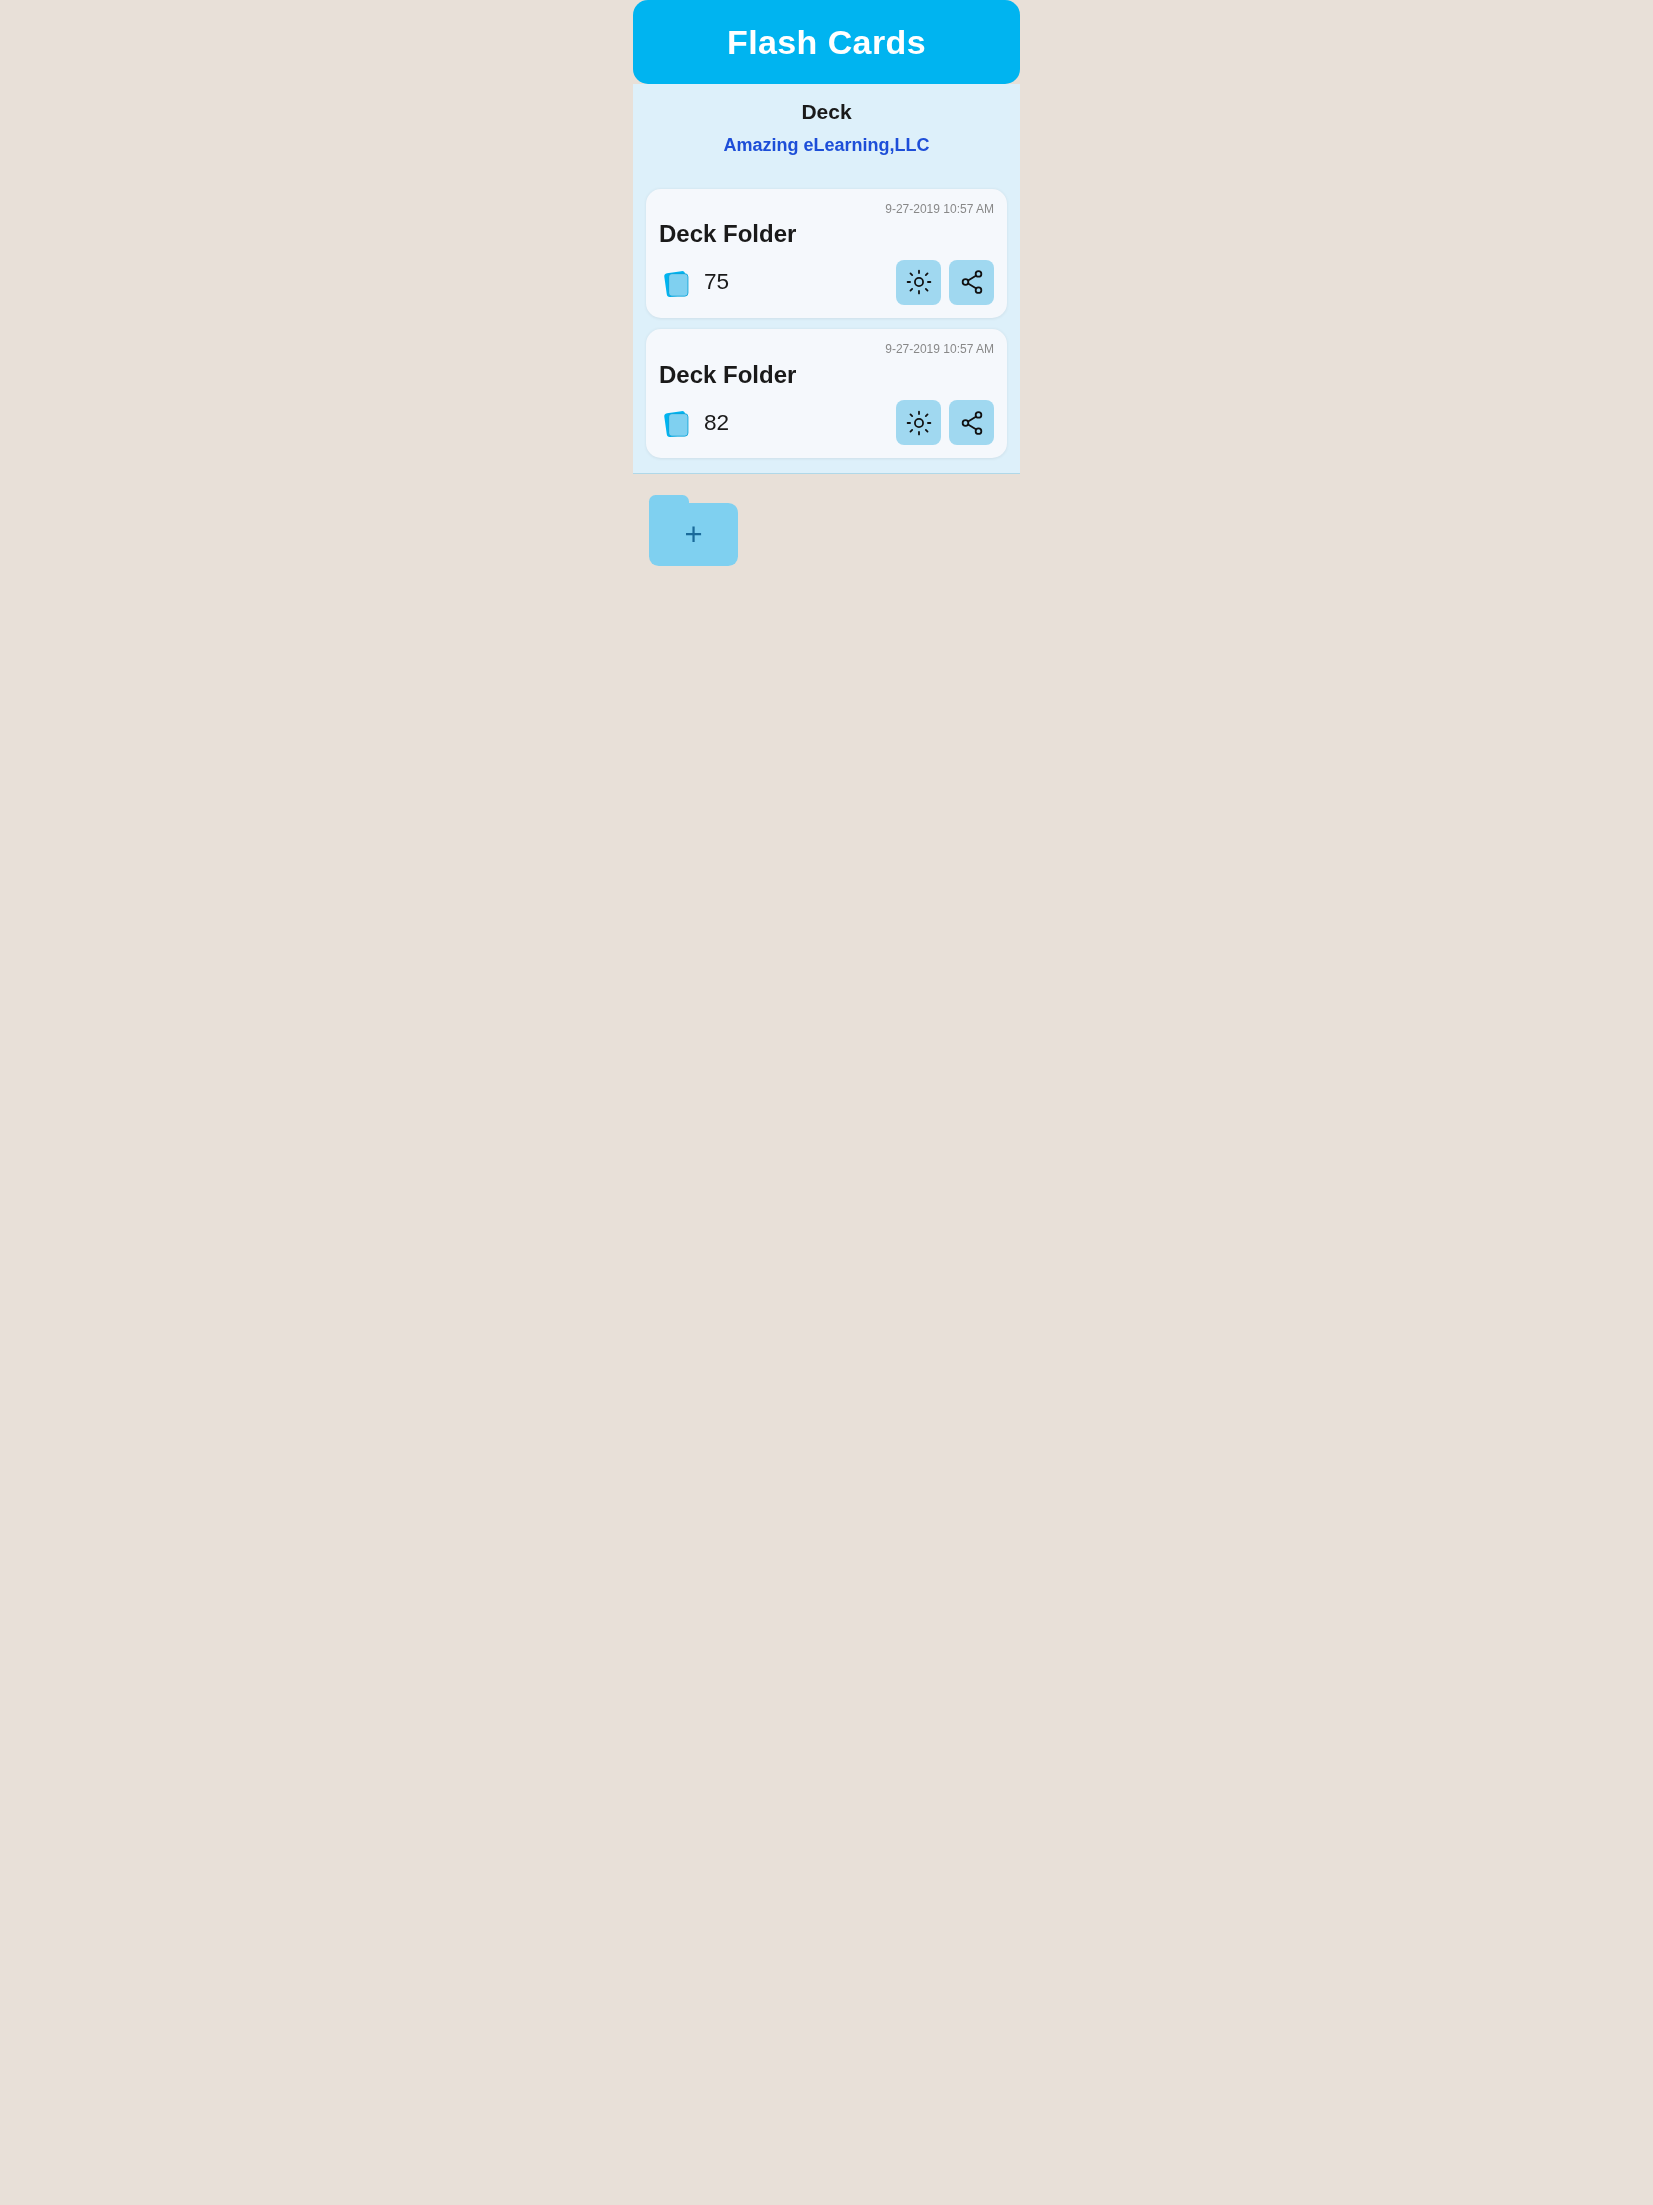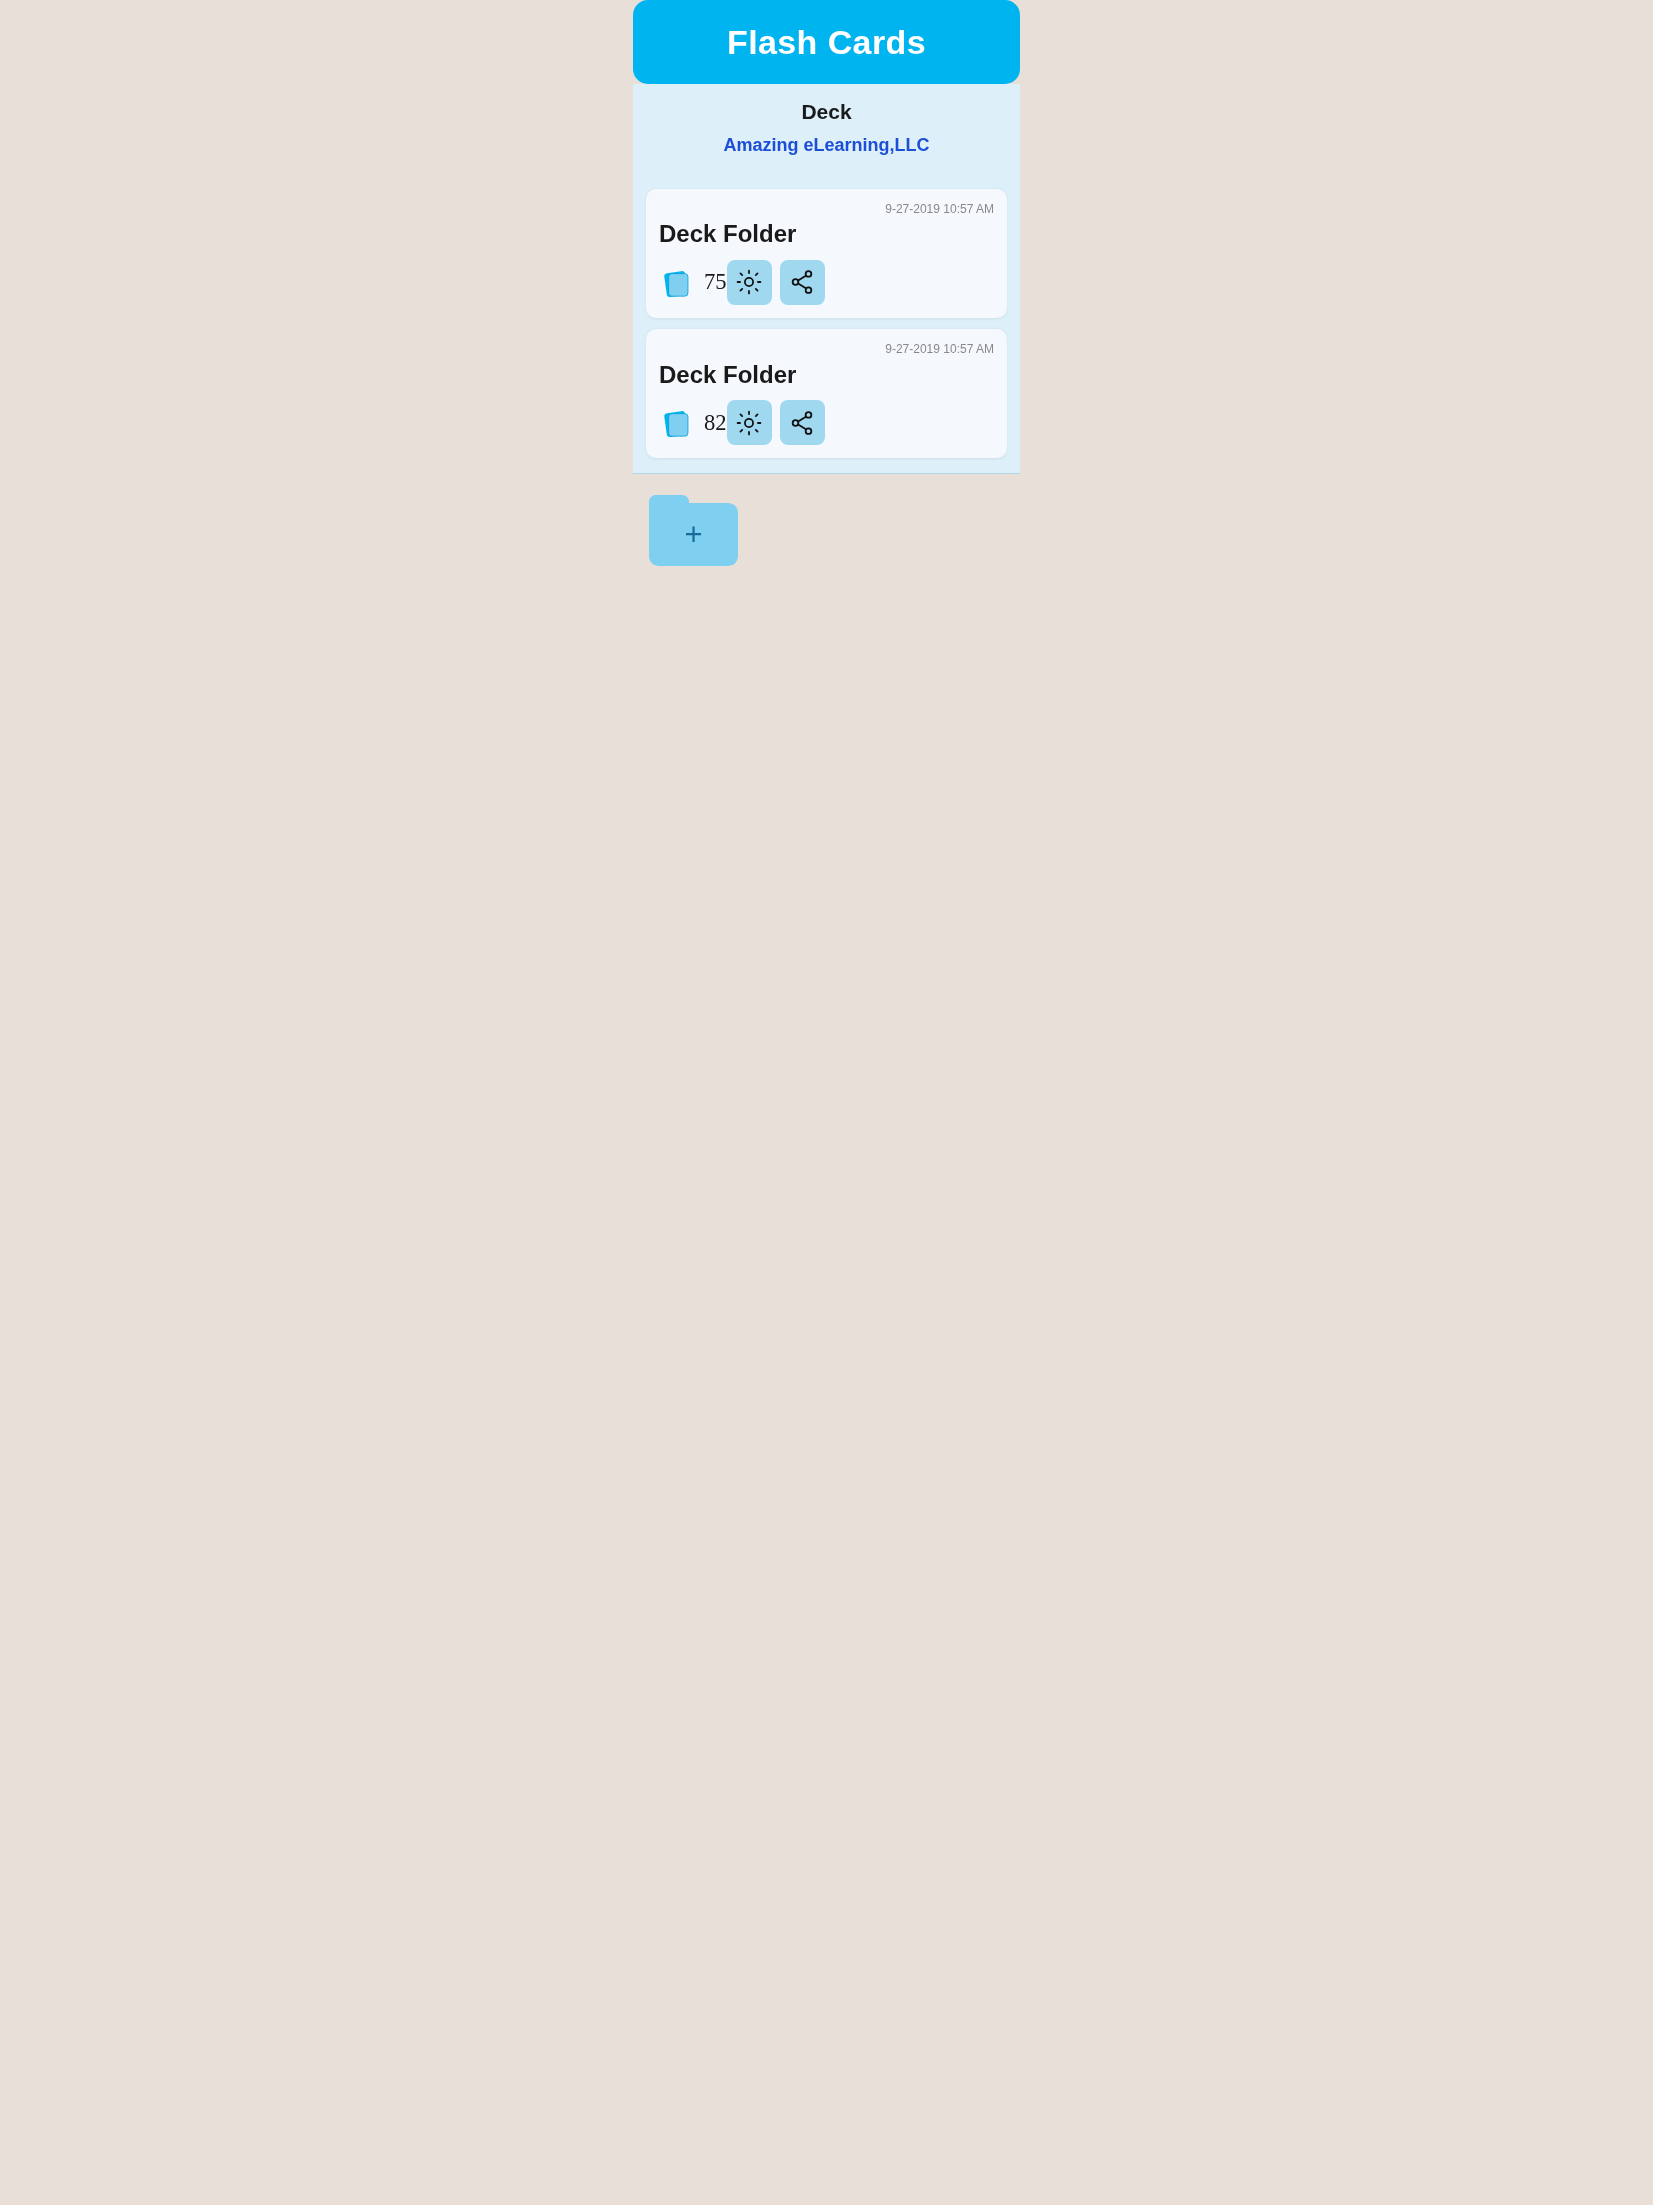--- a/index.html
+++ b/index.html
@@ -69,21 +69,21 @@
       padding: 14.5px 13px 14.5px 13px;
       display: flex;
       flex-direction: column;
       gap: 11.3px;
     }
 
     
     .deck-card {
       width: 100%;
       background-color: #f5f8fc;
-      border-radius: 10px;
+      border-radius: 15px;
       padding: 13px 13px 13px 13px;
       display: flex;
       flex-direction: column;
       box-shadow: 0 0.8px 3.2px rgba(0,0,0,0.07);
     }
 
     .card-top-row {
       display: flex;
       justify-content: flex-end;
       align-items: center;
@@ -99,21 +99,21 @@
     .card-title {
       font-size: 24px;
       font-weight: 800;
       color: #1a1a1a;
       margin-bottom: 11.3px;
     }
 
     .card-bottom-row {
       display: flex;
       align-items: center;
-      font-family: Liberation Serif, serif;
+      justify-content: space-between;
     }
 
     .card-count-area {
       display: flex;
       align-items: center;
       gap: 8px;
     }
 
     
     .flashcard-icon {

